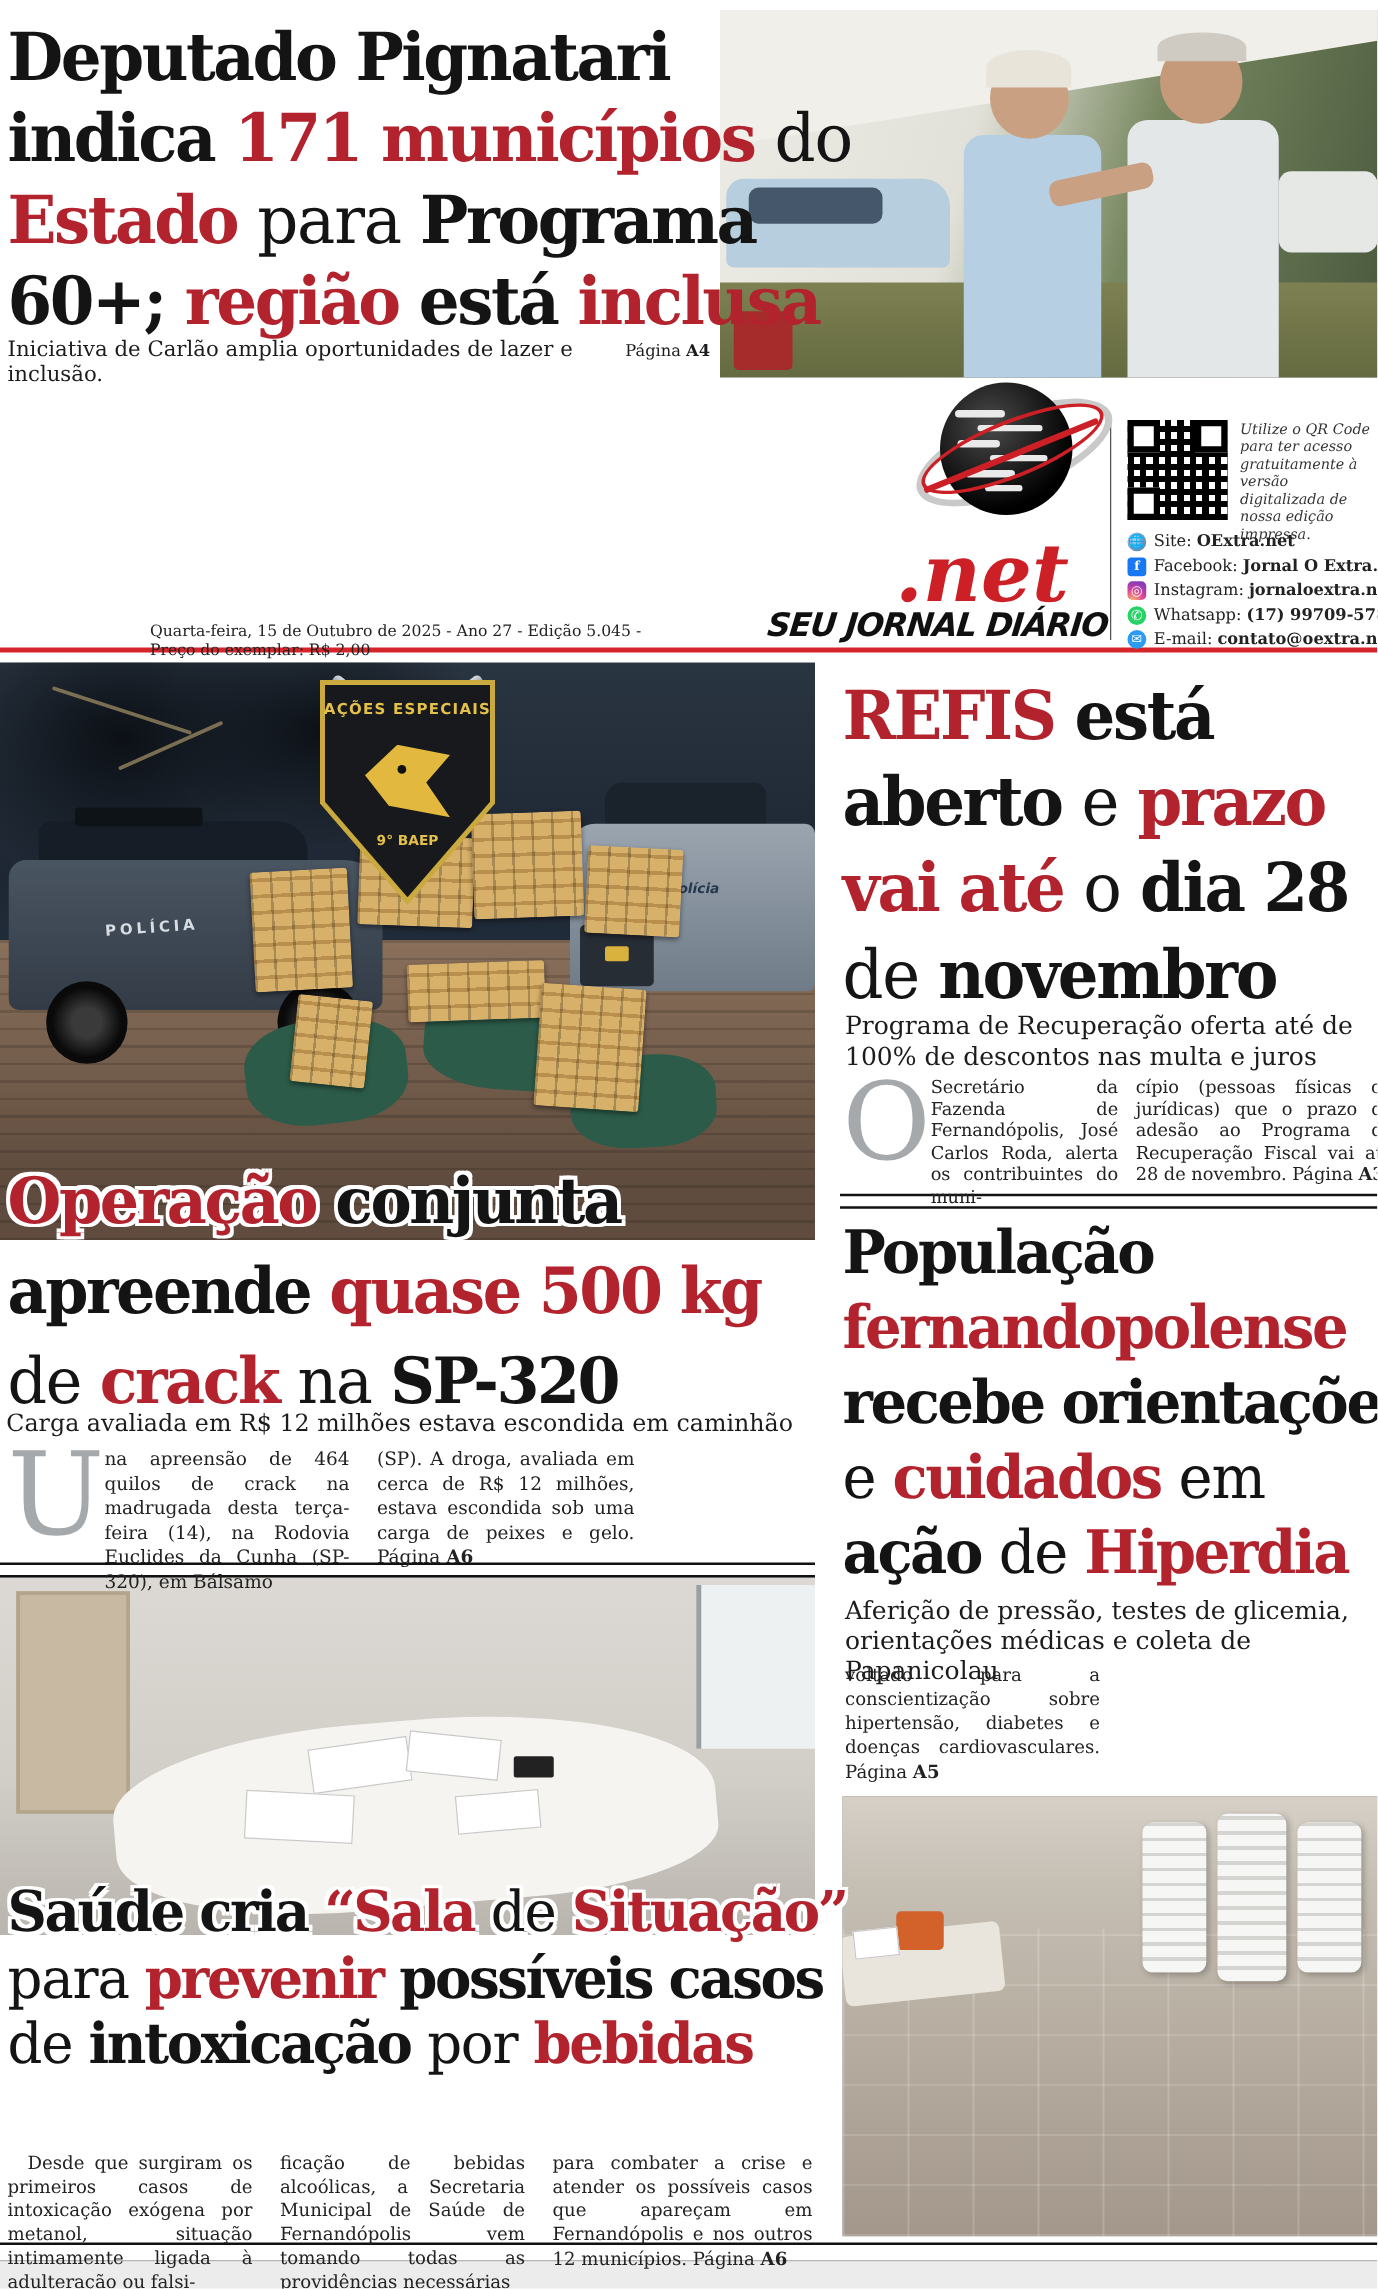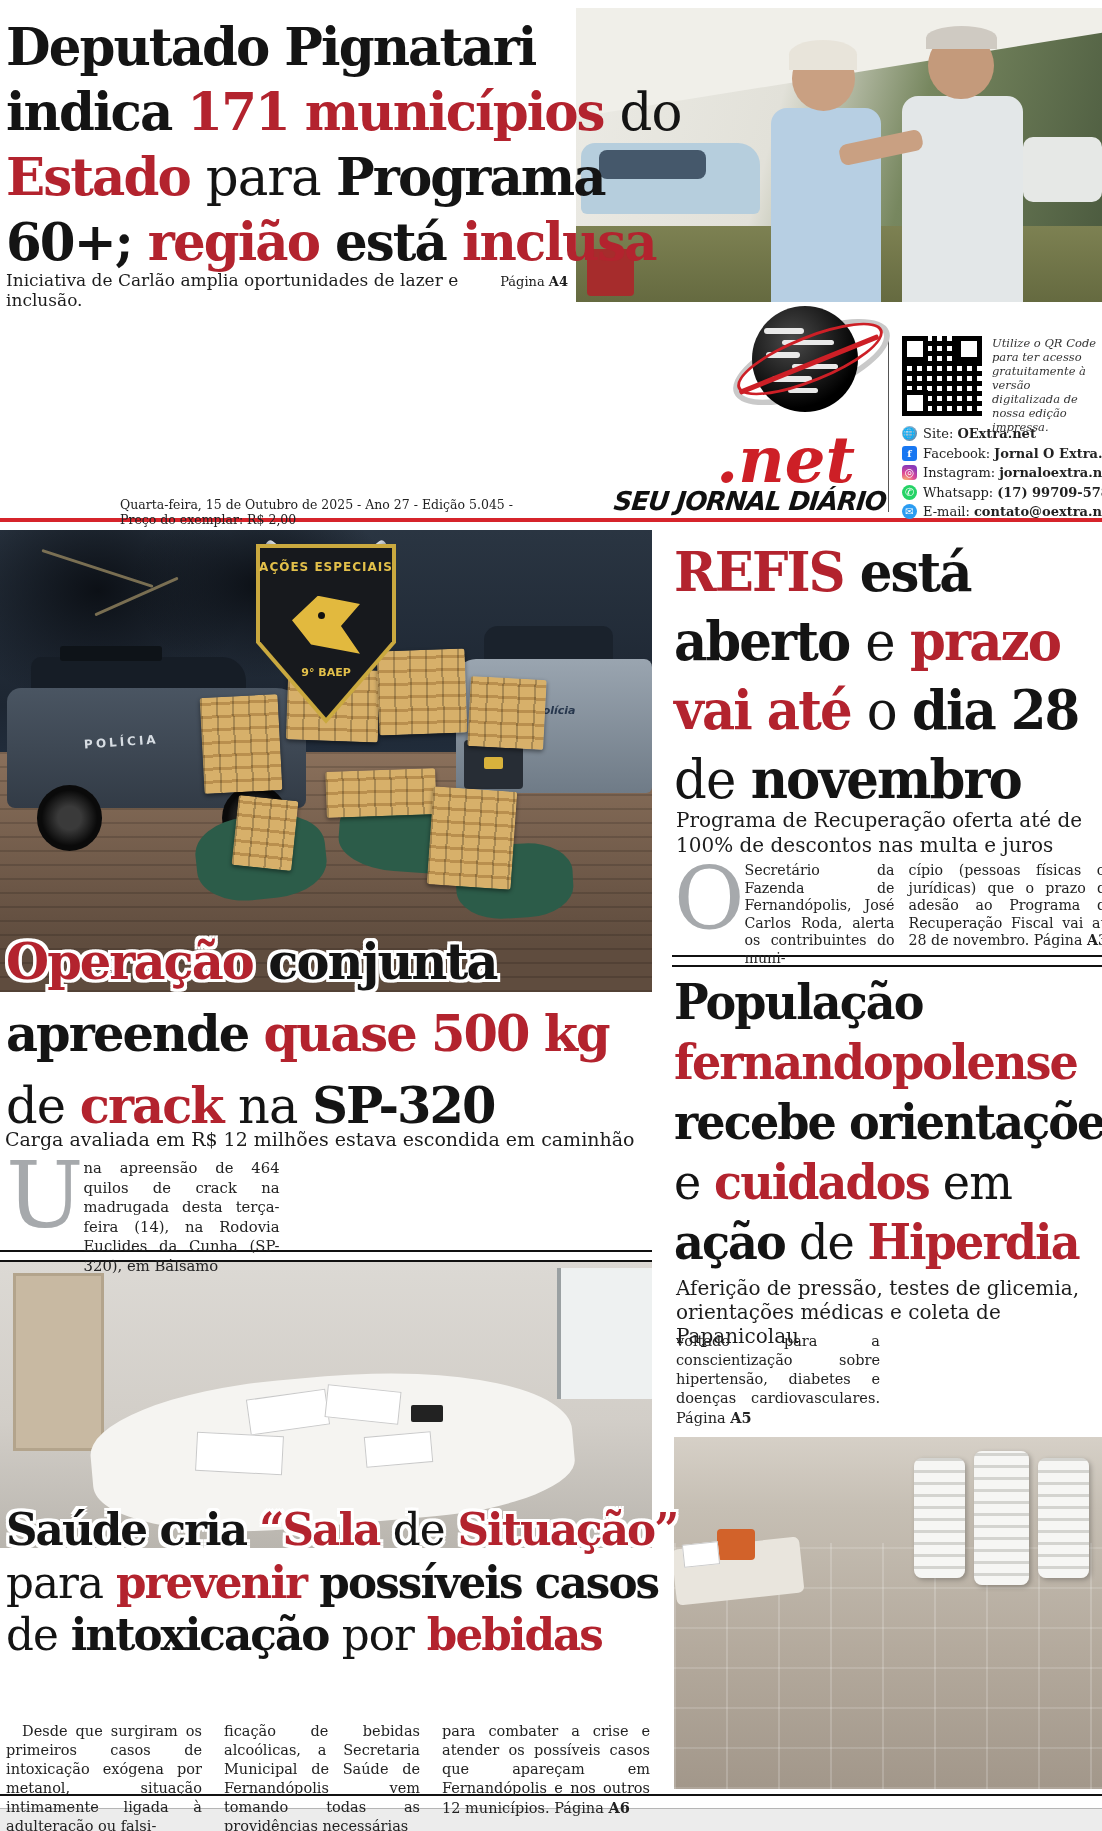--- a/index.html
+++ b/index.html
@@ -304,20 +304,21 @@
   <div class="hl op-hl ol" style="left:6px;top:925px;width:645px;">
     <div class="ln"><span class="r">Operação </span><span>conjunta</span></div>
     <div class="ln"><span>apreende </span><span class="r">quase 500 kg</span></div>
     <div class="ln"><span class="c">de </span><span class="r">crack </span><span class="c">na </span><span>SP-320</span></div>
   </div>
   <div class="deck" style="left:5px;top:1128px;width:620px;font-size:19px;white-space:nowrap;">Carga avaliada em R$ 12 milhões estava escondida em caminhão</div>
 
   <div class="bodytext" style="left:6px;top:1158px;width:644px;font-size:14.8px;line-height:19.5px;">
     <div class="dropcap" style="flex:0 0 48px;font-size:92px;line-height:76px;">U</div>
     <div class="col" style="width:196px;margin-right:22px;">na apreensão de 464 quilos de crack na madrugada desta terça-feira (14), na Rodovia Euclides da Cunha (SP-320), em Bálsamo</div>
+    <div class="col" style="width:206px;"><span>(SP). A droga, avaliada em cerca de R$ 12 milhões, estava escondida sob uma carga de peixes e gelo. Página </span><span class="pref">A6</span></div>
   </div>
 
   <div class="dbl" style="left:0;top:1250px;width:652px;"></div>
 
   <div class="photo" style="left:0;top:1262px;width:652px;height:286px;">
     <div class="mt-bg"></div>
     <div class="mt-door"></div>
     <div class="mt-win"></div>
     <div class="mt-table"></div>
     <div class="mt-paper" style="left:38%;top:46%;width:12%;height:12%;transform:rotate(-8deg);"></div>

